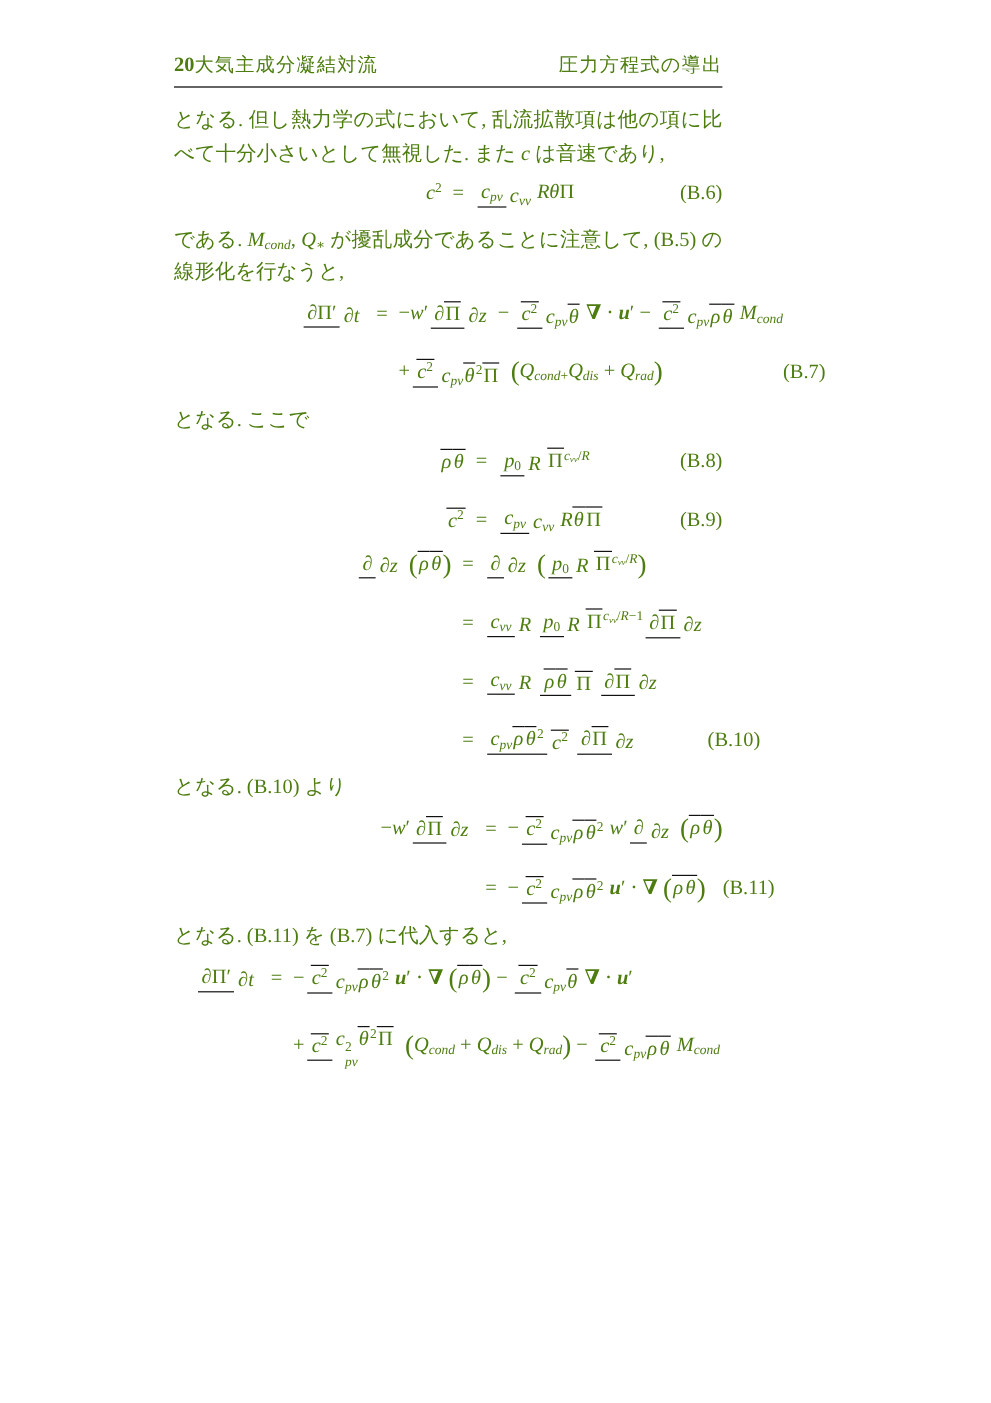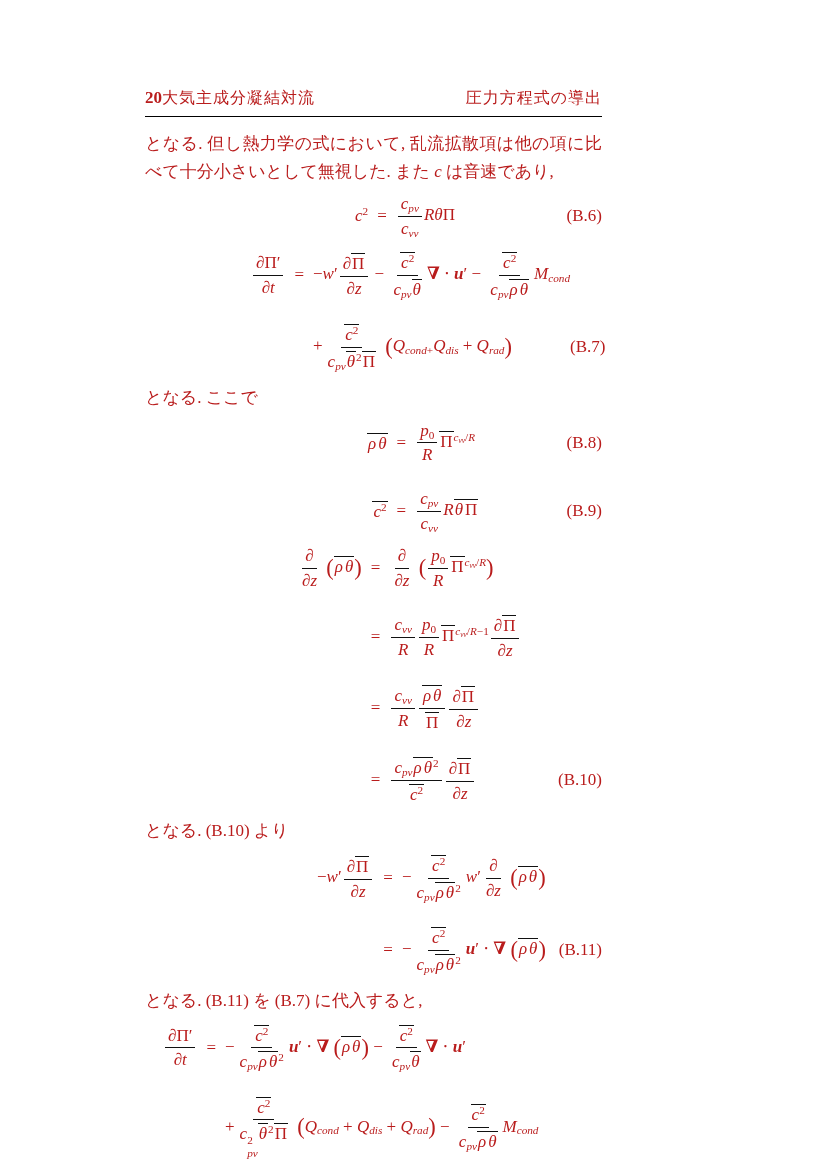--- a/index.html
+++ b/index.html
@@ -1,22 +1,22 @@
 <!DOCTYPE html>
 <html><head>
 <meta charset="utf-8">
 <style>
   html,body { margin:0; padding:0; background:#ffffff; }
   .page {
     position:relative;
     width:698px; height:1169px;
     box-sizing:border-box;
-    padding:88px 96px 0 145px;
+    padding:44px 96px 0 145px;
     background:#ffffff;
-    color:#b91c1c;
+    color:#4d7c0f;
     font-family:"Liberation Serif","DejaVu Serif",serif;
     font-size:17px;
     overflow:hidden;
   }
   
   .header {
     display:flex; align-items:baseline;
     border-bottom:1px solid #000;
     padding-bottom:7px;
     font-family:"Liberation Sans","DejaVu Sans",sans-serif;
@@ -54,21 +54,21 @@
   sup { vertical-align:0.55em; }
   sub { vertical-align:-0.25em; }
   .ov {
     display:inline-block;
     border-top:1px solid #111;
     line-height:1.05;
     padding:1px 1px 0 1px;
     margin-top:1px;
   }
   .frac {
-    display:inline-flex; flex-direction:column; align-items:center;
+    display:inline-flex; flex-direction:row; align-items:center;
     vertical-align:middle; margin:0 2px; text-align:center;
   }
   .frac .num, .frac .den { line-height:1.15; padding:0 3px; white-space:nowrap; }
   .frac .num { border-bottom:1px solid #111; padding-bottom:2px; }
   .frac .den { padding-top:2px; }
   .big { font-size:1.32em; vertical-align:middle; line-height:1; }
   .ss {
     display:inline-flex; flex-direction:column; align-items:flex-start;
     font-size:0.66em; line-height:1.1; vertical-align:-0.45em;
   }
@@ -98,20 +98,21 @@
     <div class="sp"></div>
     <div class="lhs"><i>c</i><sup>2</sup></div>
     <div class="eqs">=</div>
     <div class="rhs"><span class="frac">
           <span class="num"><i>c</i><sub><i>pv</i></sub></span>
           <span class="den"><i>c</i><sub><i>vv</i></sub></span>
         </span><i>R</i><i>θ</i>Π</div>
     <div class="lbl">(B.6)</div>
   </div>
 
+  <p class="para">である. <i>M</i><sub><i>cond</i></sub>, <i>Q</i><sub>∗</sub> が擾乱成分であることに注意して, (B.5) の線形化を行なうと,</p>
 
   <div class="eqblock" style="--ind:106px">
     <div class="sp"></div>
     <div class="lhs"><span class="frac">
           <span class="num">∂Π′</span>
           <span class="den">∂<i>t</i></span>
         </span></div>
     <div class="eqs">=</div>
     <div class="rhs">−<i>w</i>′<span class="frac">
           <span class="num">∂<span class="ov">Π</span></span>

